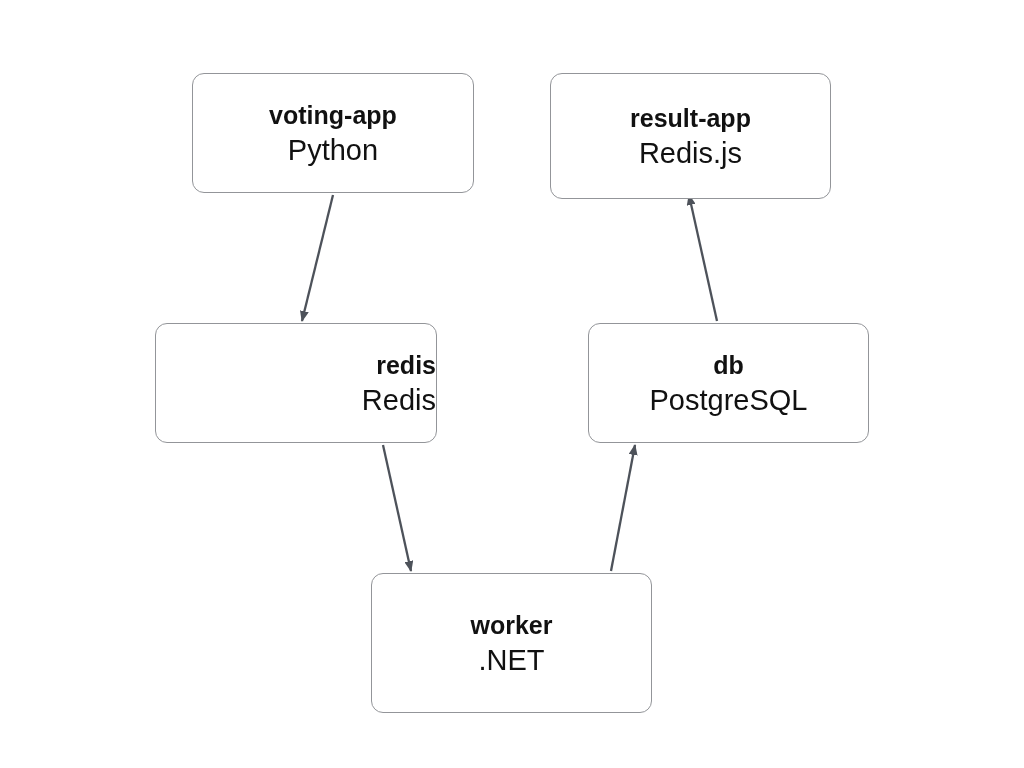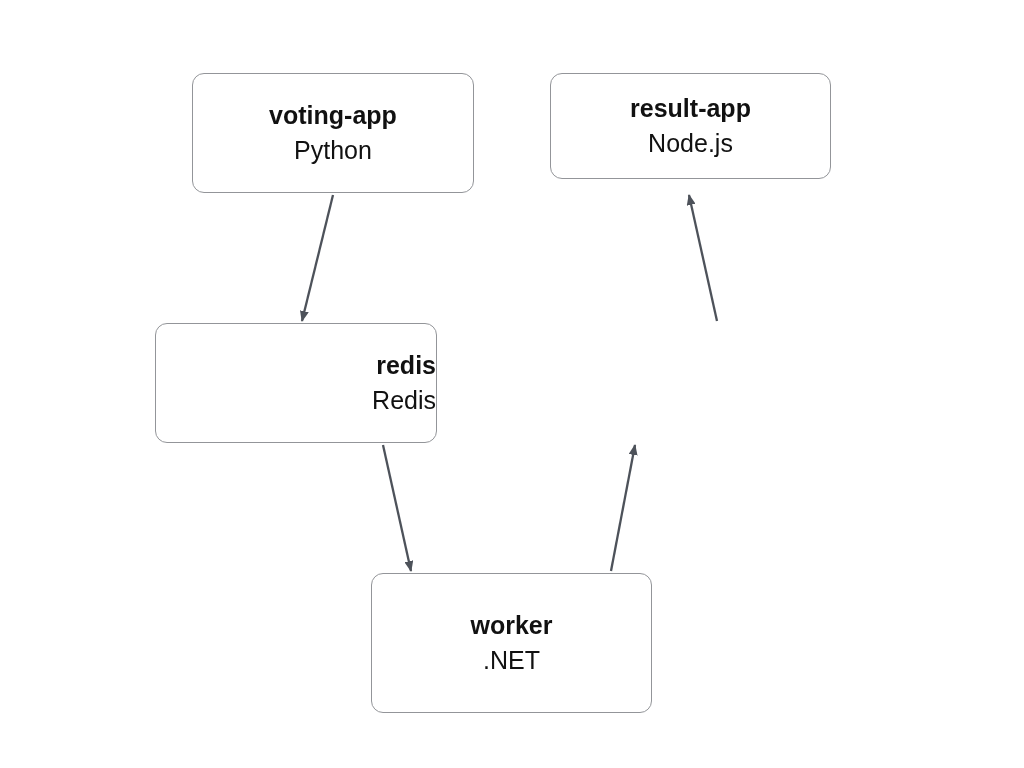--- a/index.html
+++ b/index.html
@@ -43,21 +43,21 @@
     justify-content: center;
     text-align: center;
   }
   .node-title {
     font-size: 25px;
     font-weight: bold;
     line-height: 35px;
     color: var(--text-color);
   }
   .node-sub {
-    font-size: 25px;
+    font-size: 29px;
     font-weight: normal;
     line-height: 35px;
     color: var(--text-color);
   }
 </style>
 </head>
 <body>
 
 <div class="canvas">
 
@@ -71,29 +71,33 @@
     <line x1="383" y1="445" x2="411" y2="571" marker-end="url(#arrowhead)"></line>
     <line x1="611" y1="571" x2="635" y2="445" marker-end="url(#arrowhead)"></line>
     <line x1="717" y1="321" x2="689" y2="195" marker-end="url(#arrowhead)"></line>
   </svg>
 
   <div class="node" style="left:192px; top:73px; width:282px; height:120px;">
     <div class="node-title">voting-app</div>
     <div class="node-sub">Python</div>
   </div>
 
-  <div class="node" style="left:550px; top:73px; width:281px; height:106px;">
+  <div class="node" style="left:550px; top:73px; width:281px; height:126px;">
     <div class="node-title">result-app</div>
-    <div class="node-sub">Node.js</div>
+    <div class="node-sub">Redis.js</div>
   </div>
 
   <div class="node" style="left:155px; top:323px; width:282px; height:120px;align-items:flex-end;">
     <div class="node-title">redis</div>
     <div class="node-sub">Redis</div>
   </div>
 
+  <div class="node" style="left:588px; top:323px; width:281px; height:120px;">
+    <div class="node-title">db</div>
+    <div class="node-sub">PostgreSQL</div>
+  </div>
 
   <div class="node" style="left:371px; top:573px; width:281px; height:140px;">
     <div class="node-title">worker</div>
     <div class="node-sub">.NET</div>
   </div>
 
 </div>
 
 </body></html>

